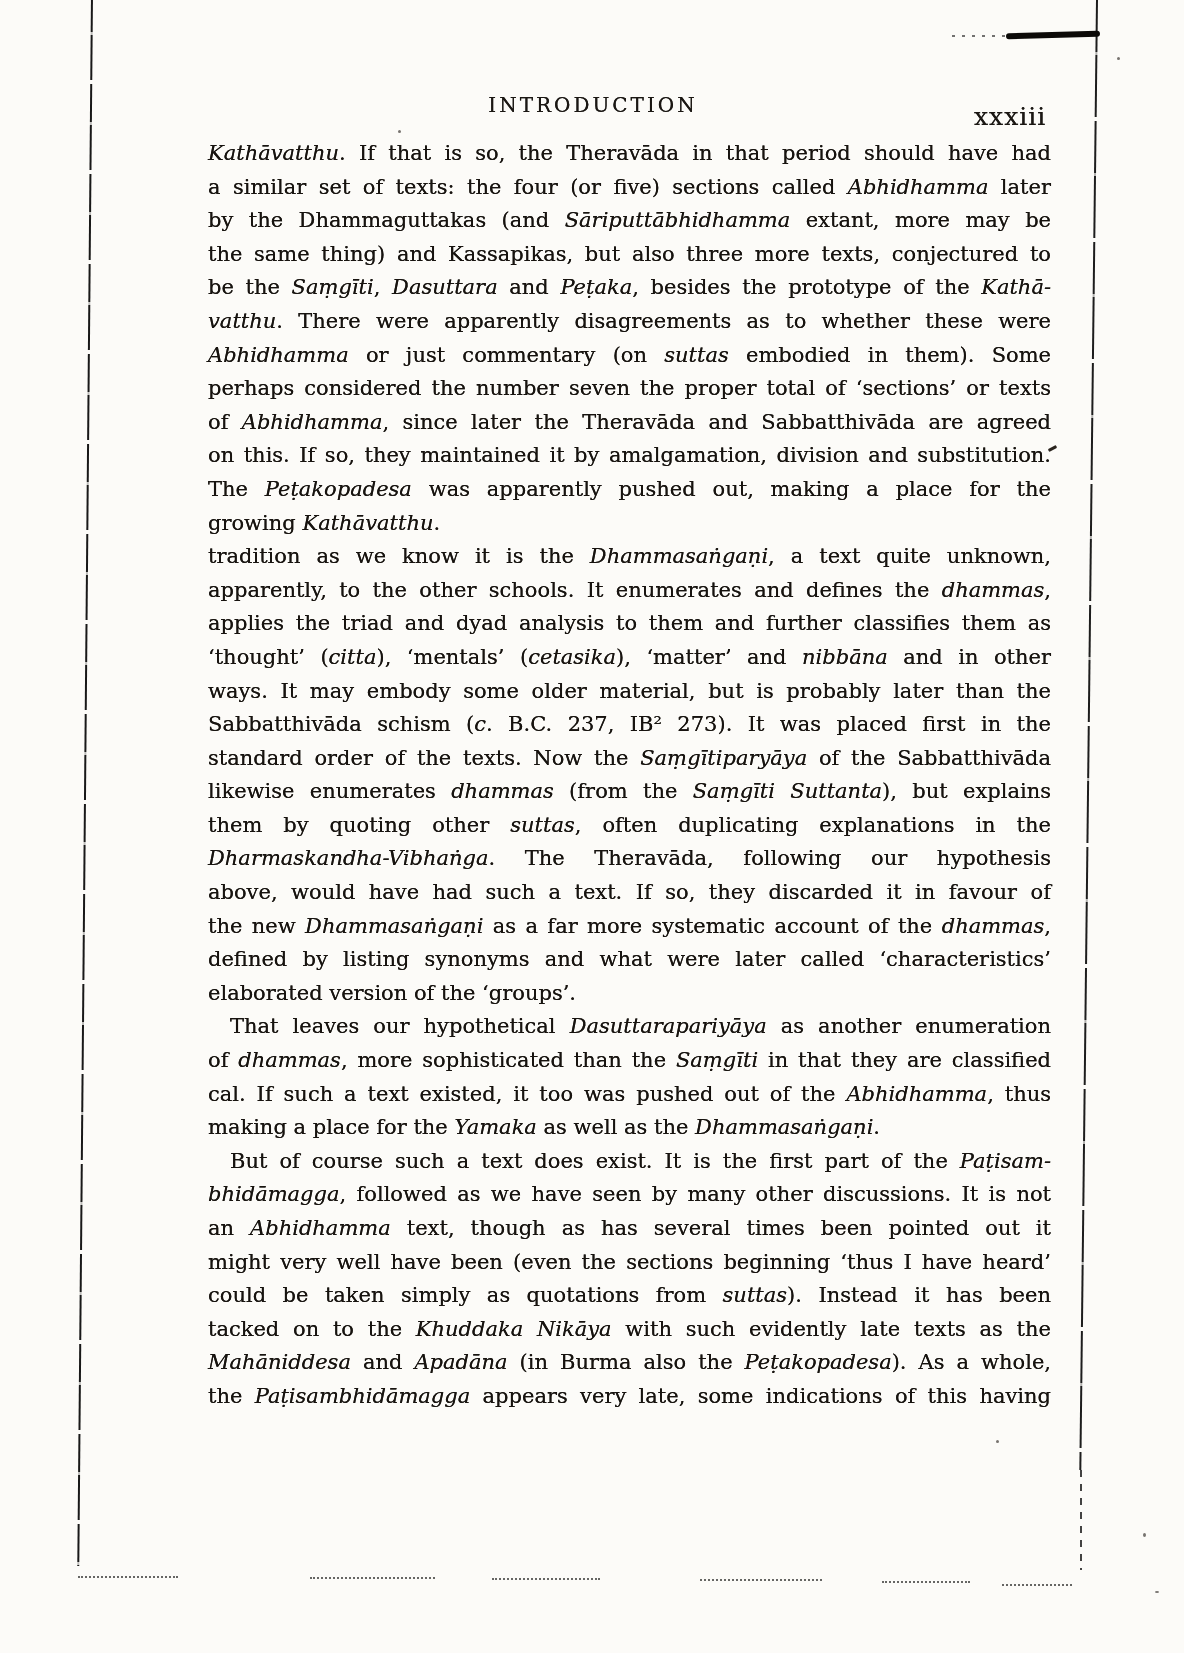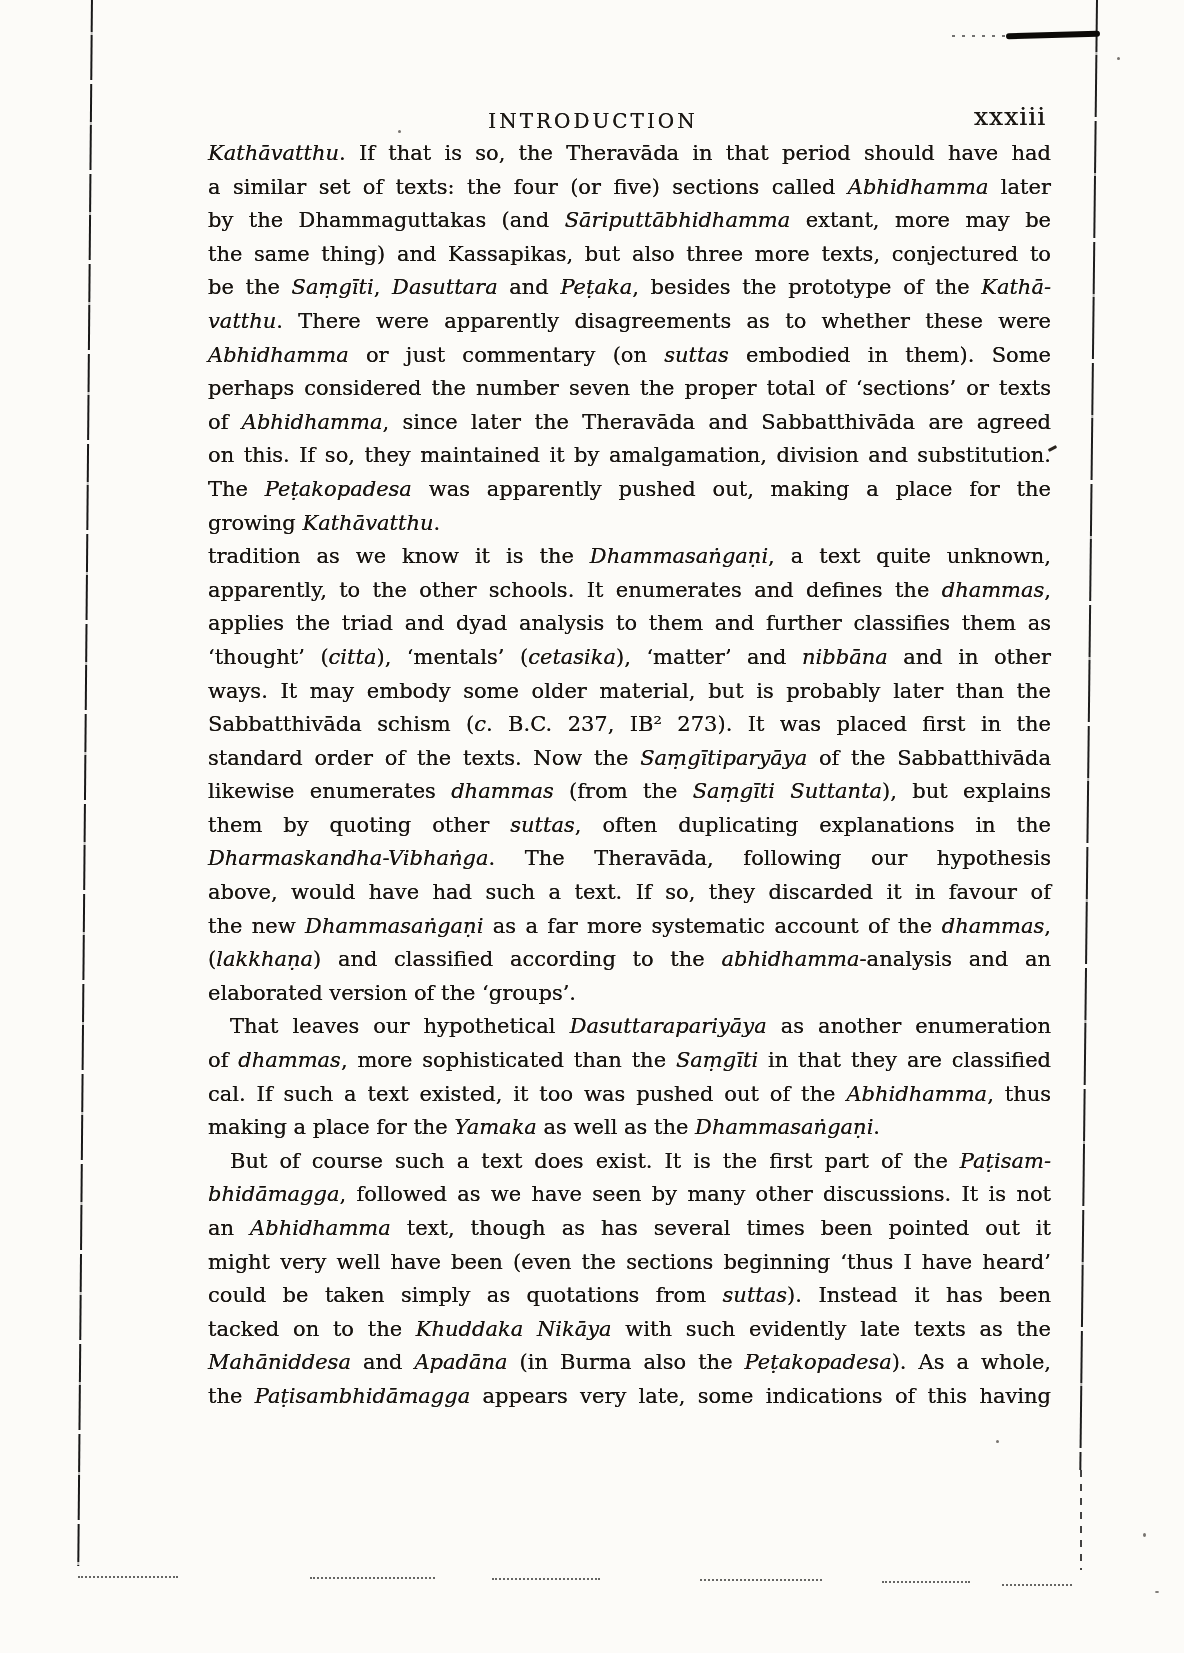--- a/index.html
+++ b/index.html
@@ -80,21 +80,20 @@
   
   .title {
     position: absolute;
     top: 93px; left: 593px;
     transform: translateX(-50%);
     font-size: 20px;
     letter-spacing: 3px;
     white-space: nowrap;
     color: #1b1713;
     text-shadow: 0 0 0.5px rgba(0,0,0,.8);
-    margin-top: 16px;
   }
   .folio {
     position: absolute;
     top: 102px; left: 974px;
     font-size: 25px;
     letter-spacing: 1px;
     color: #1b1713;
     text-shadow: 0 0 0.5px rgba(0,0,0,.8);
   }
 
@@ -173,21 +172,21 @@
         <div class="line"><span>applies the triad and dyad analysis to them and further classifies them as</span></div>
         <div class="line"><span>‘thought’ (</span><span class="it">citta</span><span>), ‘mentals’ (</span><span class="it">cetasika</span><span>), ‘matter’ and </span><span class="it">nibbāna</span><span> and in other</span></div>
         <div class="line"><span>ways. It may embody some older material, but is probably later than the</span></div>
         <div class="line"><span>Sabbatthivāda schism (</span><span class="it">c</span><span>. B.C. 237, IB² 273). It was placed first in the</span></div>
         <div class="line"><span>standard order of the texts. Now the </span><span class="it">Saṃgītiparyāya</span><span> of the Sabbatthivāda</span></div>
         <div class="line"><span>likewise enumerates </span><span class="it">dhammas</span><span> (from the </span><span class="it">Saṃgīti Suttanta</span><span>), but explains</span></div>
         <div class="line"><span>them by quoting other </span><span class="it">suttas</span><span>, often duplicating explanations in the</span></div>
         <div class="line"><span class="it">Dharmaskandha-Vibhaṅga</span><span>. The Theravāda, following our hypothesis</span></div>
         <div class="line"><span>above, would have had such a text. If so, they discarded it in favour of</span></div>
         <div class="line"><span>the new </span><span class="it">Dhammasaṅgaṇi</span><span> as a far more systematic account of the </span><span class="it">dhammas</span><span>,</span></div>
-        <div class="line"><span>(</span><span class="it">lakkhaṇa</span><span>) and classified according to the </span><span class="it">abhidhamma</span><span>-analysis and an</span></div>
+        <div class="line"><span>defined by listing synonyms and what were later called ‘characteristics’</span></div>
         <div class="line last"><span>elaborated version of the ‘groups’.</span></div>
       </div>
       <div class="para">
         <div class="line indent"><span>That leaves our hypothetical </span><span class="it">Dasuttarapariyāya</span><span> as another enumeration</span></div>
         <div class="line"><span>of </span><span class="it">dhammas</span><span>, more sophisticated than the </span><span class="it">Saṃgīti</span><span> in that they are classified</span></div>
         <div class="line"><span>cal. If such a text existed, it too was pushed out of the </span><span class="it">Abhidhamma</span><span>, thus</span></div>
         <div class="line last"><span>making a place for the </span><span class="it">Yamaka</span><span> as well as the </span><span class="it">Dhammasaṅgaṇi</span><span>.</span></div>
       </div>
       <div class="para">
         <div class="line indent"><span>But of course such a text does exist. It is the first part of the </span><span class="it">Paṭisam-</span></div>

